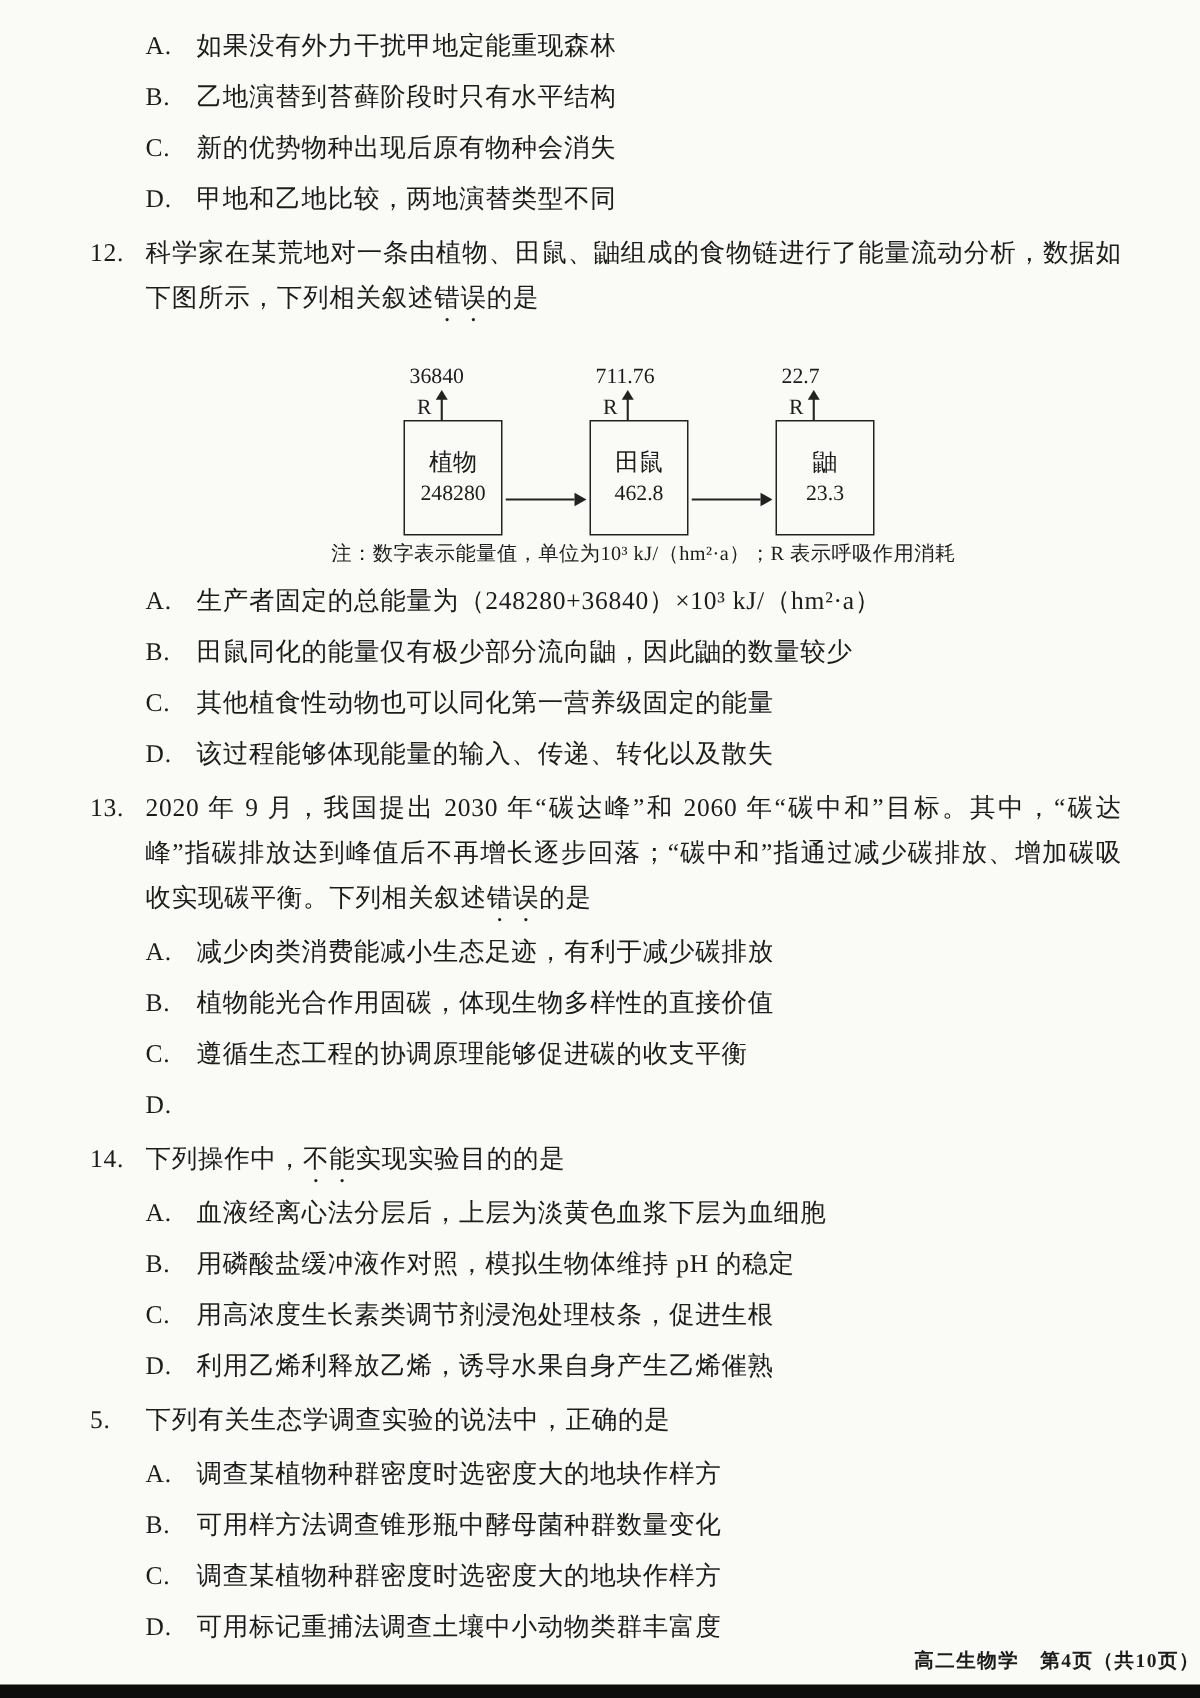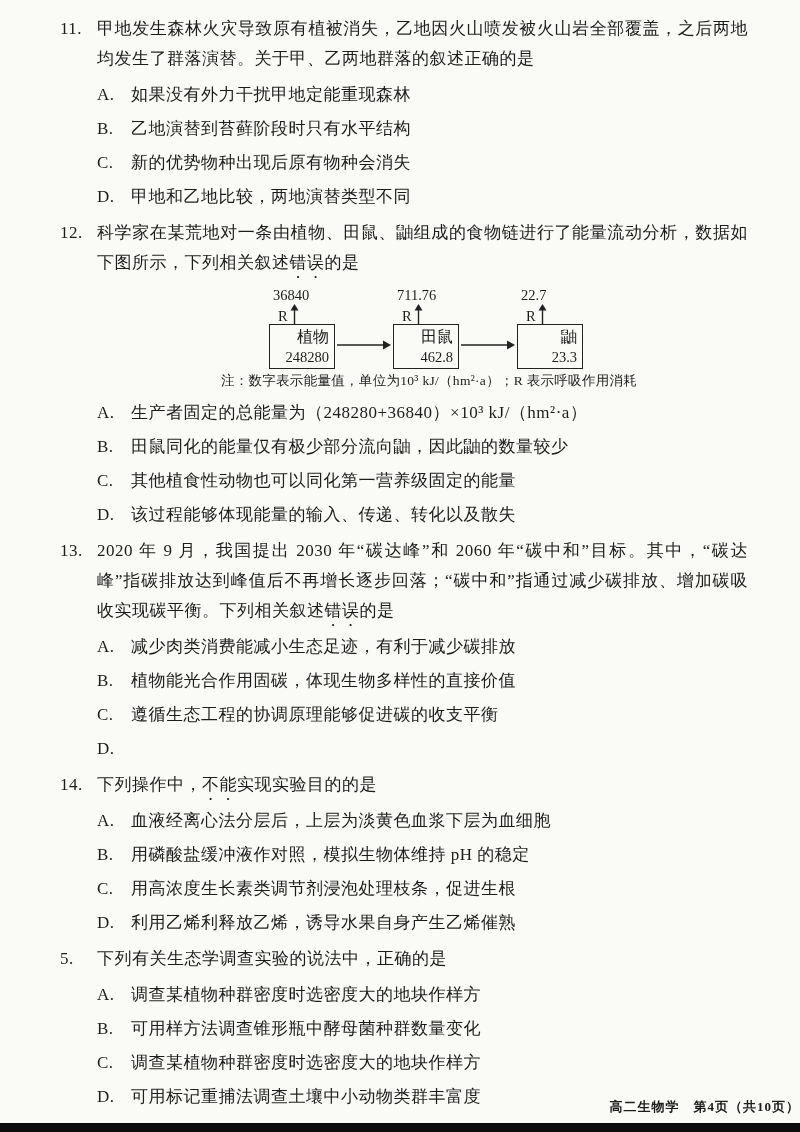--- a/index.html
+++ b/index.html
@@ -37,32 +37,32 @@
     white-space:nowrap;
   }
   .opt-label { width:34px; flex:0 0 34px; }
 
   
   .diagram {
     display:flex; justify-content:center; align-items:flex-end;
     position:relative; left:22px;
     margin-top:6px; margin-bottom:2px;
   }
-  .d-unit { display:flex; flex-direction:column; }
+  .d-unit { display:flex; flex-direction:column;margin-top:20px; }
   .d-num {
     display:block; font-size:14.5px; line-height:15px;
     padding-left:4px; font-family:"Liberation Serif",serif;
   }
   .d-rrow { display:flex; align-items:flex-end; height:21px; padding-left:9px; }
   .d-r { font-size:14.5px; line-height:16px; margin-right:2px; }
   .d-box {
     border:1.5px solid #222;
     min-width:66px;
-    text-align:right;
-    padding:1px 5px;
+    text-align:center;
+    padding:17px 5px;
     background:#fafaf7;
   }
   .d-name { font-size:16px; line-height:21px; }
   .d-val  { font-size:14.5px; line-height:20px; }
   .h-arrow { align-self:flex-end; margin:0 2px 18px 2px; }
   .d-note {
     text-align:center; position:relative; left:25px;
     font-size:13.5px; line-height:19px;
     margin-bottom:6px; letter-spacing:0.3px;
   }
@@ -76,24 +76,20 @@
     position:absolute; left:0; right:0; bottom:0;
     height:9px; background:#0d0d0d;
   }
 </style>
 </head>
 <body>
 
 <div class="page">
 
   <div class="question">
-    <div class="q-head">
-      <span class="q-num">11.</span>
-      <div class="q-stem"><span>甲地发生森林火灾导致原有植被消失，乙地因火山喷发被火山岩全部覆盖，之后两地均发生了群落演替。关于甲、乙两地群落的叙述正确的是</span><span class="em-dots"></span><span></span></div>
-    </div>
     <div class="options">
       <div class="option">
           <span class="opt-label">A.</span>
           <span>如果没有外力干扰甲地定能重现森林</span>
         </div>
       <div class="option">
           <span class="opt-label">B.</span>
           <span>乙地演替到苔藓阶段时只有水平结构</span>
         </div>
       <div class="option">

